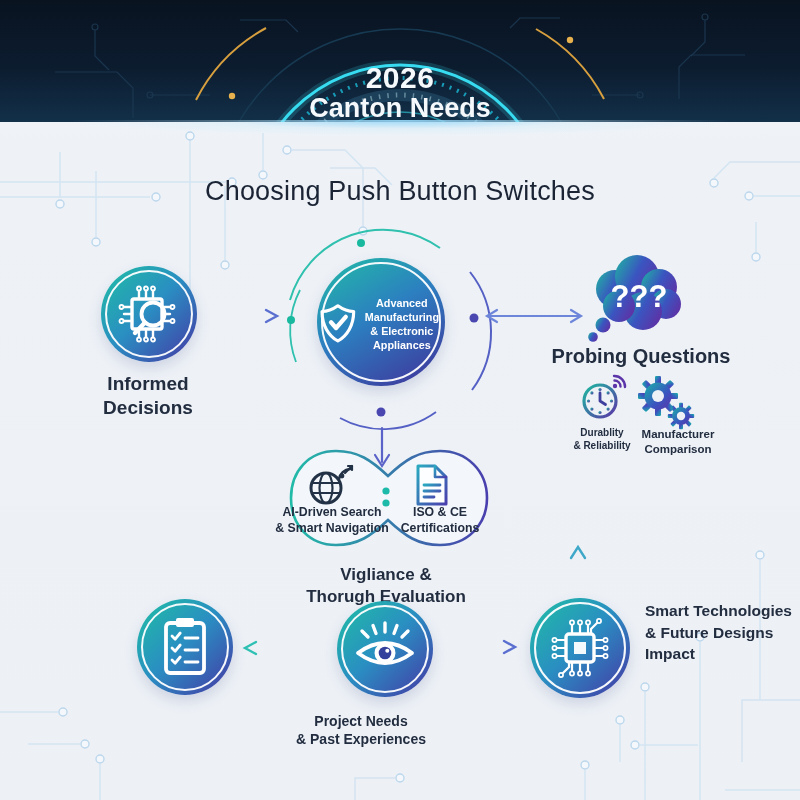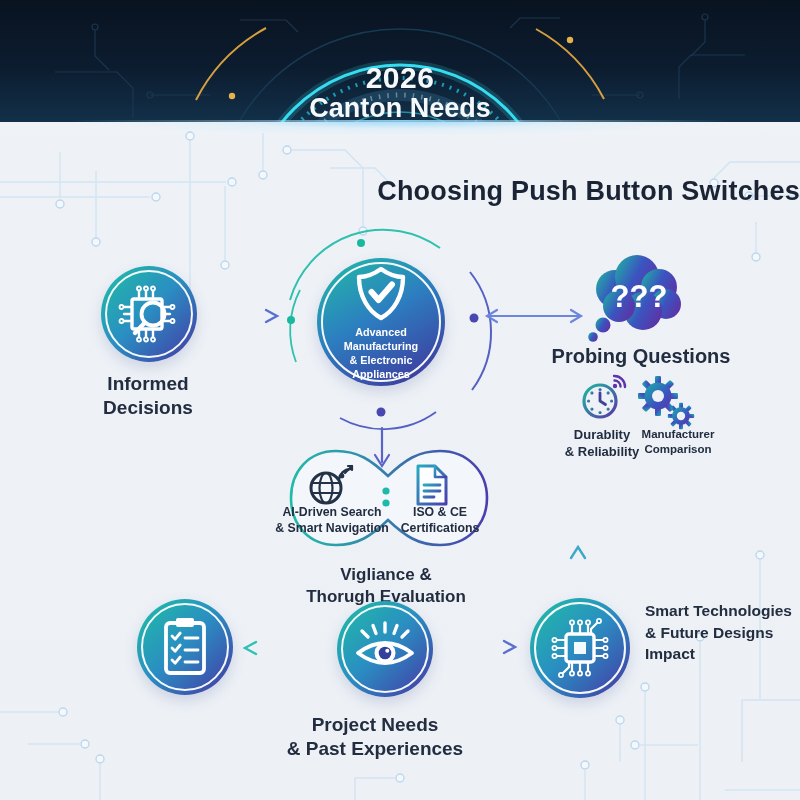--- a/index.html
+++ b/index.html
@@ -10,26 +10,26 @@
   
   .header{position:absolute;left:0;top:0;width:800px;height:122px;overflow:hidden;
           background:linear-gradient(180deg,#091320 0%,#0c1c2f 55%,#123049 100%);}
   .header-text{position:absolute;left:0;top:62px;width:800px;text-align:center;color:#f5f9fc;z-index:5;}
   .header-text .y{font-size:30px;font-weight:700;line-height:1.05;letter-spacing:.5px;}
   .header-text .e{font-size:27px;font-weight:600;line-height:1.1;}
   .header-glow{position:absolute;left:0;top:120px;width:800px;height:22px;
     background:radial-gradient(55% 100% at 50% 0%,rgba(150,215,248,.95) 0%,rgba(200,232,248,.35) 40%,rgba(238,242,247,0) 75%);}
   
   .lbl{position:absolute;color:#222d40;font-weight:600;text-align:center;white-space:pre-line;line-height:1.28;}
-  .title{position:absolute;left:0;top:176px;width:800px;text-align:right;
-         font-size:27px;font-weight:700;color:#1a2435;letter-spacing:.2px;}
+  .title{position:absolute;left:0;top:176px;width:800px;text-align:center;
+         font-size:27px;font-weight:400;color:#1a2435;letter-spacing:.2px;}
   
   .circle{position:absolute;border-radius:50%;
           background:linear-gradient(135deg,#1fbfa4 0%,#2a8ec2 48%,#4636a4 100%);
-          display:flex;align-items:center;justify-content:center;flex-direction:column;
+          display:flex;align-items:center;justify-content:center;
           box-shadow:0 6px 14px rgba(60,80,140,.18);}
   .circle::before{content:"";position:absolute;inset:4px;border:2.5px solid rgba(255,255,255,.95);
           border-radius:50%;pointer-events:none;}
   .central-label{position:relative;z-index:2;color:#fff;font-size:10.8px;font-weight:600;
           text-align:center;white-space:pre-line;line-height:1.3;margin-top:4px;width:120px;}
   svg{display:block;}
   .overlay{position:absolute;left:0;top:0;pointer-events:none;}
 </style>
 </head>
 <body>
@@ -298,21 +298,21 @@
           <circle cx="-8.1" cy="-8.1" r="1.6"></circle>
       </g>
       <path d="M0 0 V-8 M0 0 L5.5 3.5" stroke="#3f3f9e" stroke-width="2.8" stroke-linecap="round" fill="none"></path>
     </g>
     <g transform="translate(13,-14)" stroke="#5c35a8" fill="none" stroke-width="2.4" stroke-linecap="round">
       <circle cx="0" cy="0" r="2.2" fill="#5c35a8" stroke="none"></circle>
       <path d="M5.5 0.5 A6 6 0 0 0 -0.5 -5.5"></path>
       <path d="M10 1 A10.5 10.5 0 0 0 -1 -10"></path>
     </g>
   </svg>
-  <div class="lbl" style="left:547px;top:427px;width:110px;font-size:13px">Durablity
+  <div class="lbl" style="left:547px;top:427px;width:110px;font-size:10px">Durablity
 &amp; Reliability</div>
 
   <svg class="abs" style="left:636px;top:372px" width="72" height="60" viewBox="-22 -24 72 60">
     <defs>
       <linearGradient id="gGear" x1="0" y1="0" x2="1" y2="1">
         <stop offset="0" stop-color="#17b2a8"></stop>
           <stop offset=".6" stop-color="#3a55c0"></stop>
           <stop offset="1" stop-color="#5b35a8"></stop>
       </linearGradient>
     </defs>
@@ -402,21 +402,21 @@
           <path d="M0 -17 V-26"></path>
         <path d="M9 -15.5 L12 -23.5"></path>
           <path d="M17 -12 L23 -18"></path>
       </g>
       <path d="M-27 4 Q0 -16 27 4 Q0 24 -27 4 Z" stroke="#fff" stroke-width="3.8" fill="none" stroke-linejoin="round"></path>
       <circle cx="0" cy="4" r="10.5" fill="#fff"></circle>
       <circle cx="0" cy="4" r="6.3" fill="#33409c"></circle>
       <circle cx="2.3" cy="1.8" r="2" fill="#fff"></circle>
     </svg>
   </div>
-  <div class="lbl" style="left:280px;top:713px;width:190px;font-size:19px">Project Needs
+  <div class="lbl" style="left:266px;top:713px;width:190px;font-size:14px">Project Needs
 &amp; Past Experiences</div>
 
   <div class="circle" style="left:530px;top:598px;width:100px;height:100px">
     <svg width="74" height="74" viewBox="-37 -37 74 74">
       <g stroke="#fff" fill="none" stroke-linecap="round">
         <rect x="-14" y="-14" width="28" height="28" rx="3" stroke-width="3.4"></rect>
         <rect x="-6" y="-6" width="12" height="12" fill="#fff" stroke="none" opacity=".95"></rect>
         <g stroke-width="2.2">
           <path d="M-14 -8 h-9"></path>
             <path d="M-14 0 h-9"></path>

